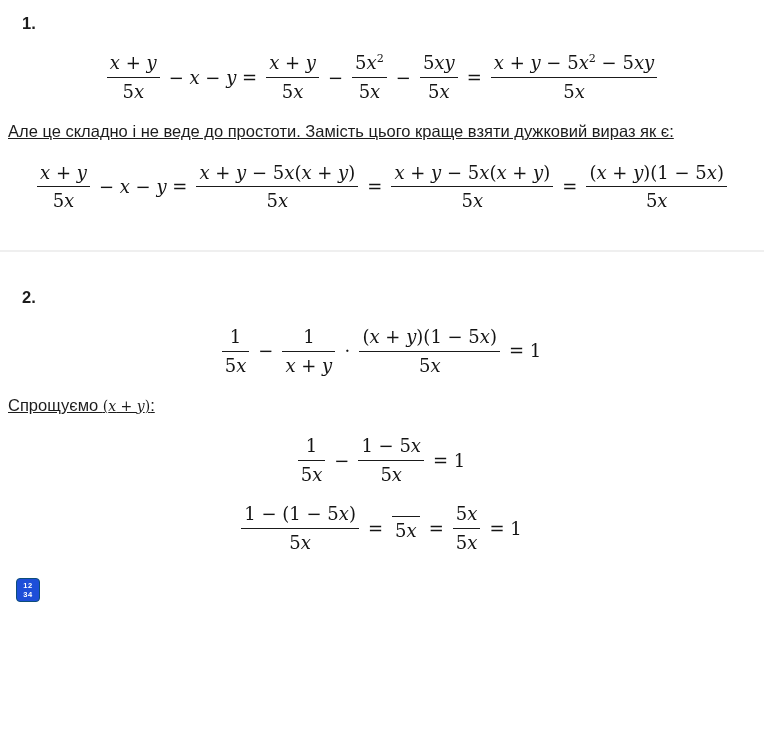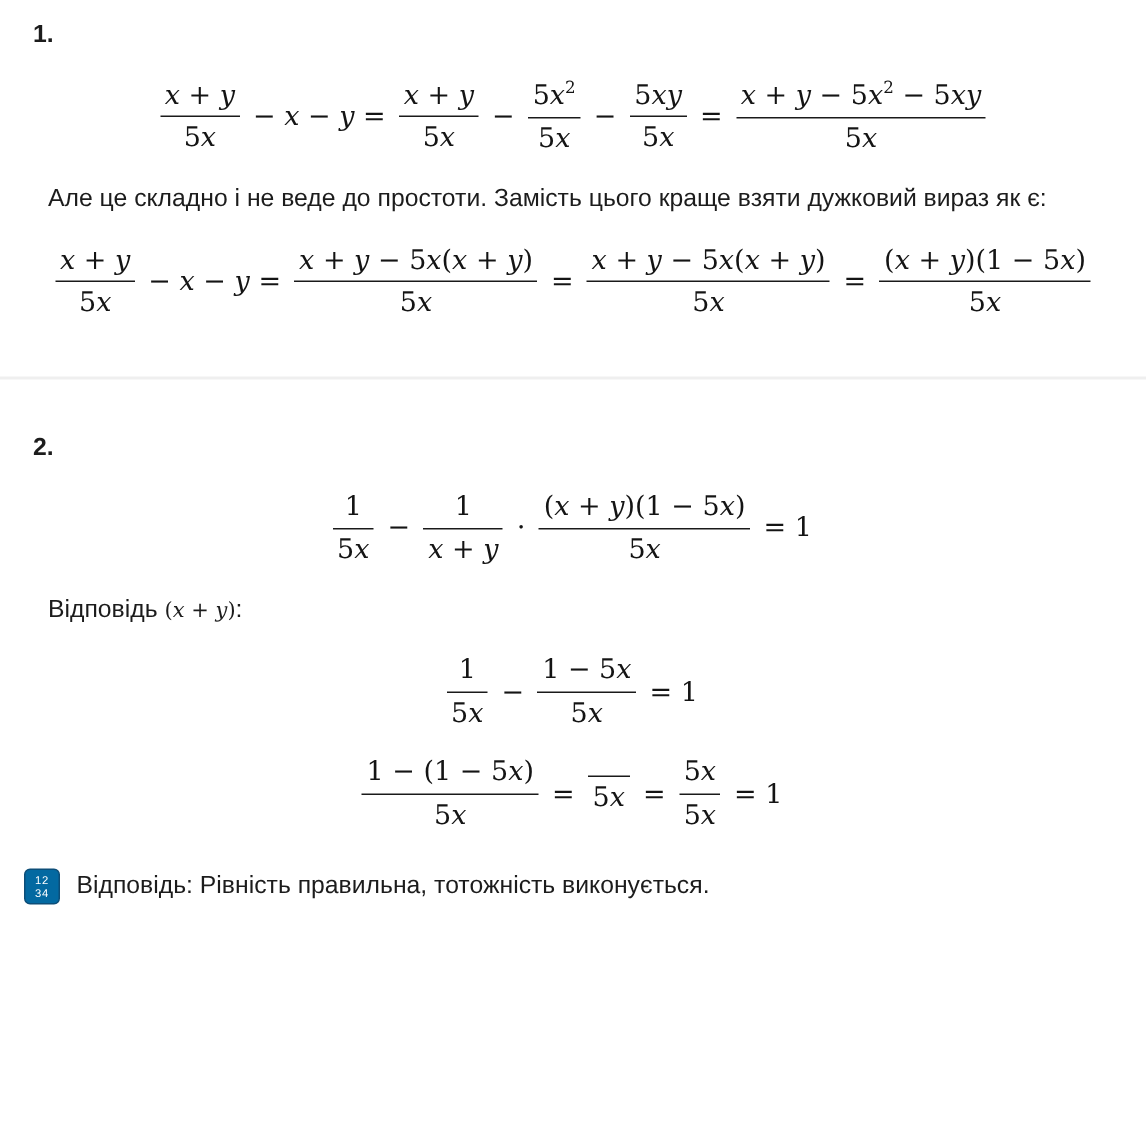--- a/index.html
+++ b/index.html
@@ -46,24 +46,25 @@
     flex-direction: column;
     text-align: center;
   }
   .frac .num { padding: 0 3px 3px 3px; }
   .frac .den { border-top: 1.4px solid #1a1a1a; padding: 3px 3px 0 3px; }
   .block-equation i, .inline-math i { font-style: italic; }
   .block-equation sup { font-size: 0.62em; }
   .mtok { padding: 0 1px; text-align: right; }
   
   .block-paragraph {
-    padding: 0 32px;
+    padding: 0 8px;
     font-size: 16.5px;
     line-height: 1.4;
     margin: 18px 0;
+    text-decoration: underline;
   }
   .inline-math {
     font-family: "DejaVu Serif", serif;
     font-size: 14px;
   }
   
   .block-divider {
     height: 2px;
     background: #efefef;
     margin: 38px 0 34px 0;
@@ -75,30 +76,30 @@
     gap: 11px;
     padding: 0 16px;
     font-size: 16.5px;
     margin: 24px 0 8px 0;
   }
   .cite-icon {
     flex: 0 0 auto;
     width: 24px;
     height: 24px;
     box-sizing: border-box;
-    background: #0369a1;
+    background: #1d4ed8;
     border: 1.5px solid #0d4e78;
     border-radius: 4px;
     display: inline-flex;
     flex-direction: column;
     align-items: center;
     justify-content: center;
     color: #ffffff;
     font-size: 7.5px;
-    font-weight: 400;
+    font-weight: 700;
     line-height: 1.2;
     letter-spacing: 0.5px;
     cursor: pointer;
   }
 </style>
 </head>
 <body>
 
 <div class="content">
     <div class="block-heading">
@@ -166,21 +167,21 @@
         <span class="num">1</span>
         <span class="den"><i>x</i> + <i>y</i></span>
       </span>
       <span class="mtok">⋅</span>
       <span class="frac">
         <span class="num">(<i>x</i> + <i>y</i>)(1 − 5<i>x</i>)</span>
         <span class="den">5<i>x</i></span>
       </span>
       <span class="mtok">= 1</span>
     </div>
-    <div class="block-paragraph"><span>Відповідь </span><span class="inline-math">(<i>x</i> + <i>y</i>)</span><span>:</span></div>
+    <div class="block-paragraph"><span>Спрощуємо </span><span class="inline-math">(<i>x</i> + <i>y</i>)</span><span>:</span></div>
     <div class="block-equation">
       <span class="frac">
         <span class="num">1</span>
         <span class="den">5<i>x</i></span>
       </span>
       <span class="mtok">−</span>
       <span class="frac">
         <span class="num">1 − 5<i>x</i></span>
         <span class="den">5<i>x</i></span>
       </span>
@@ -200,15 +201,14 @@
         <span class="num">5<i>x</i></span>
         <span class="den">5<i>x</i></span>
       </span>
       <span class="mtok">= 1</span>
     </div>
     <div class="block-answer">
       <span class="cite-icon">
         <span class="cite-row">12</span>
         <span class="cite-row">34</span>
       </span>
-      <span class="answer-text">Відповідь: Рівність правильна, тотожність виконується.</span>
     </div>
   </div>
 
 </body></html>

